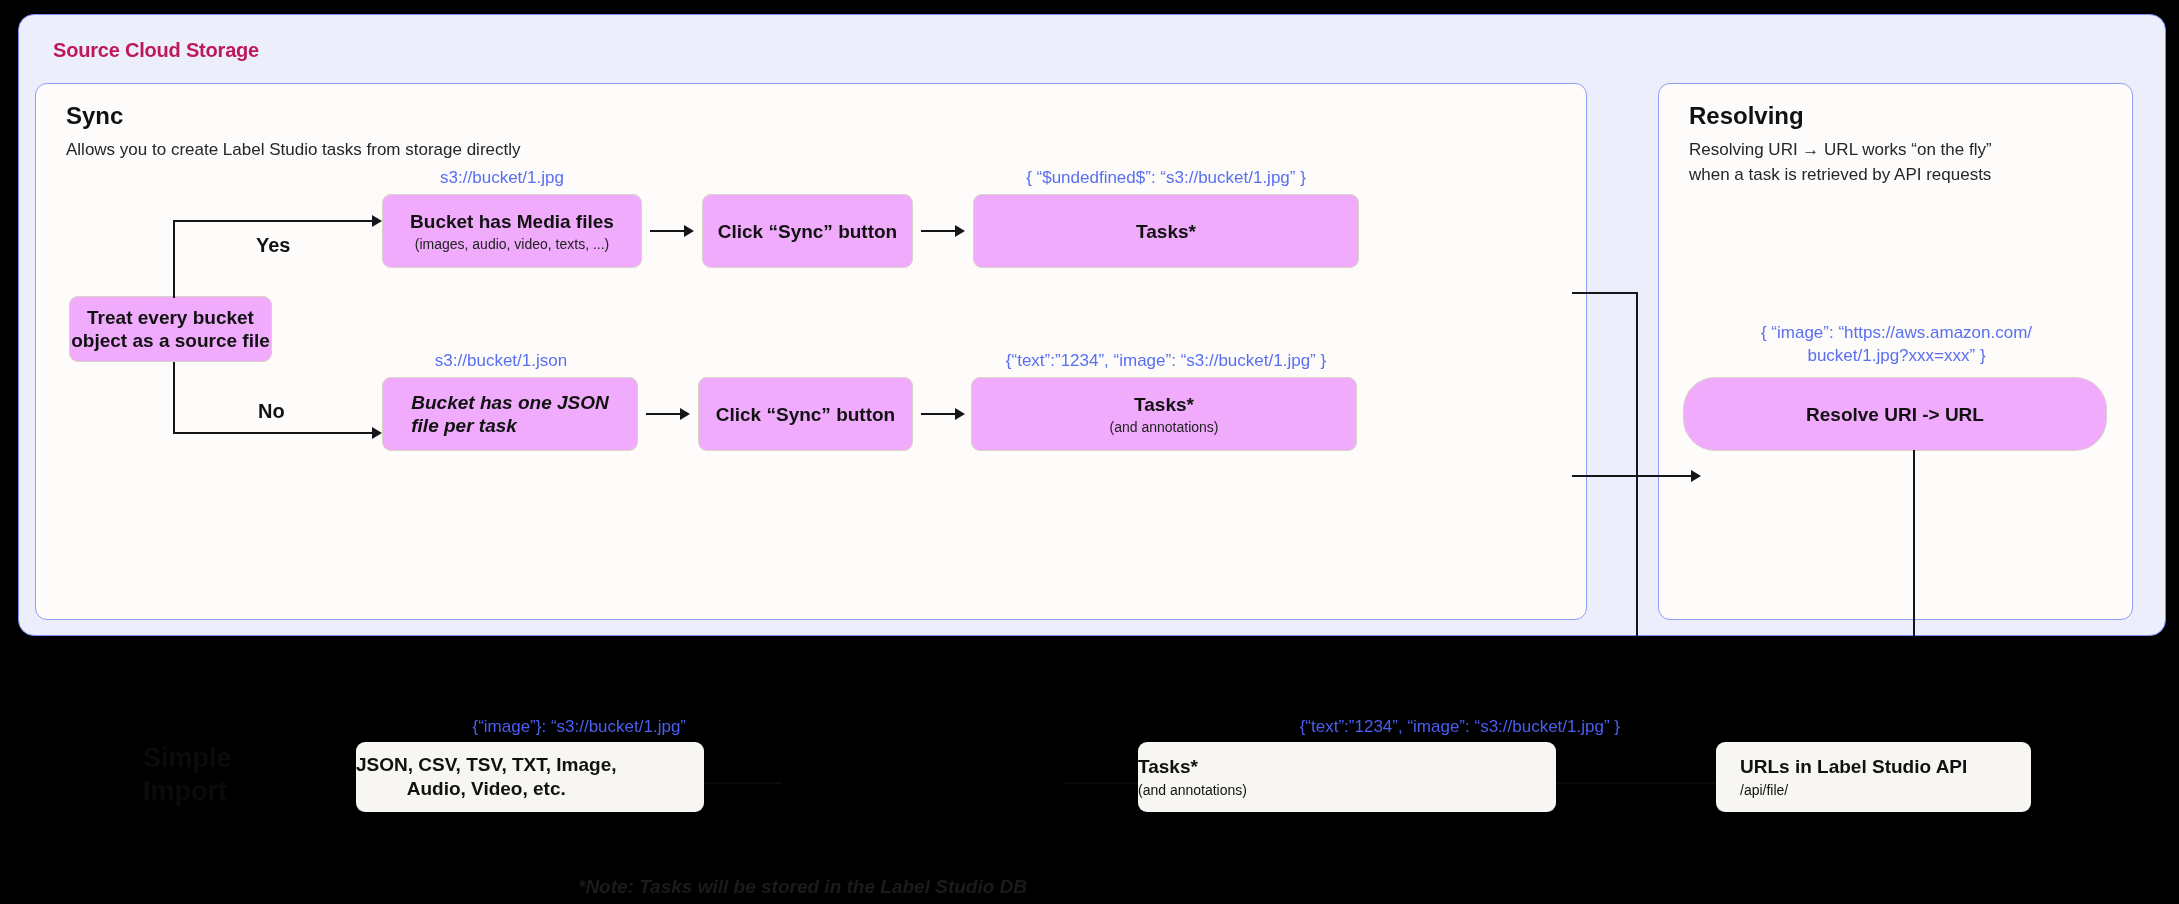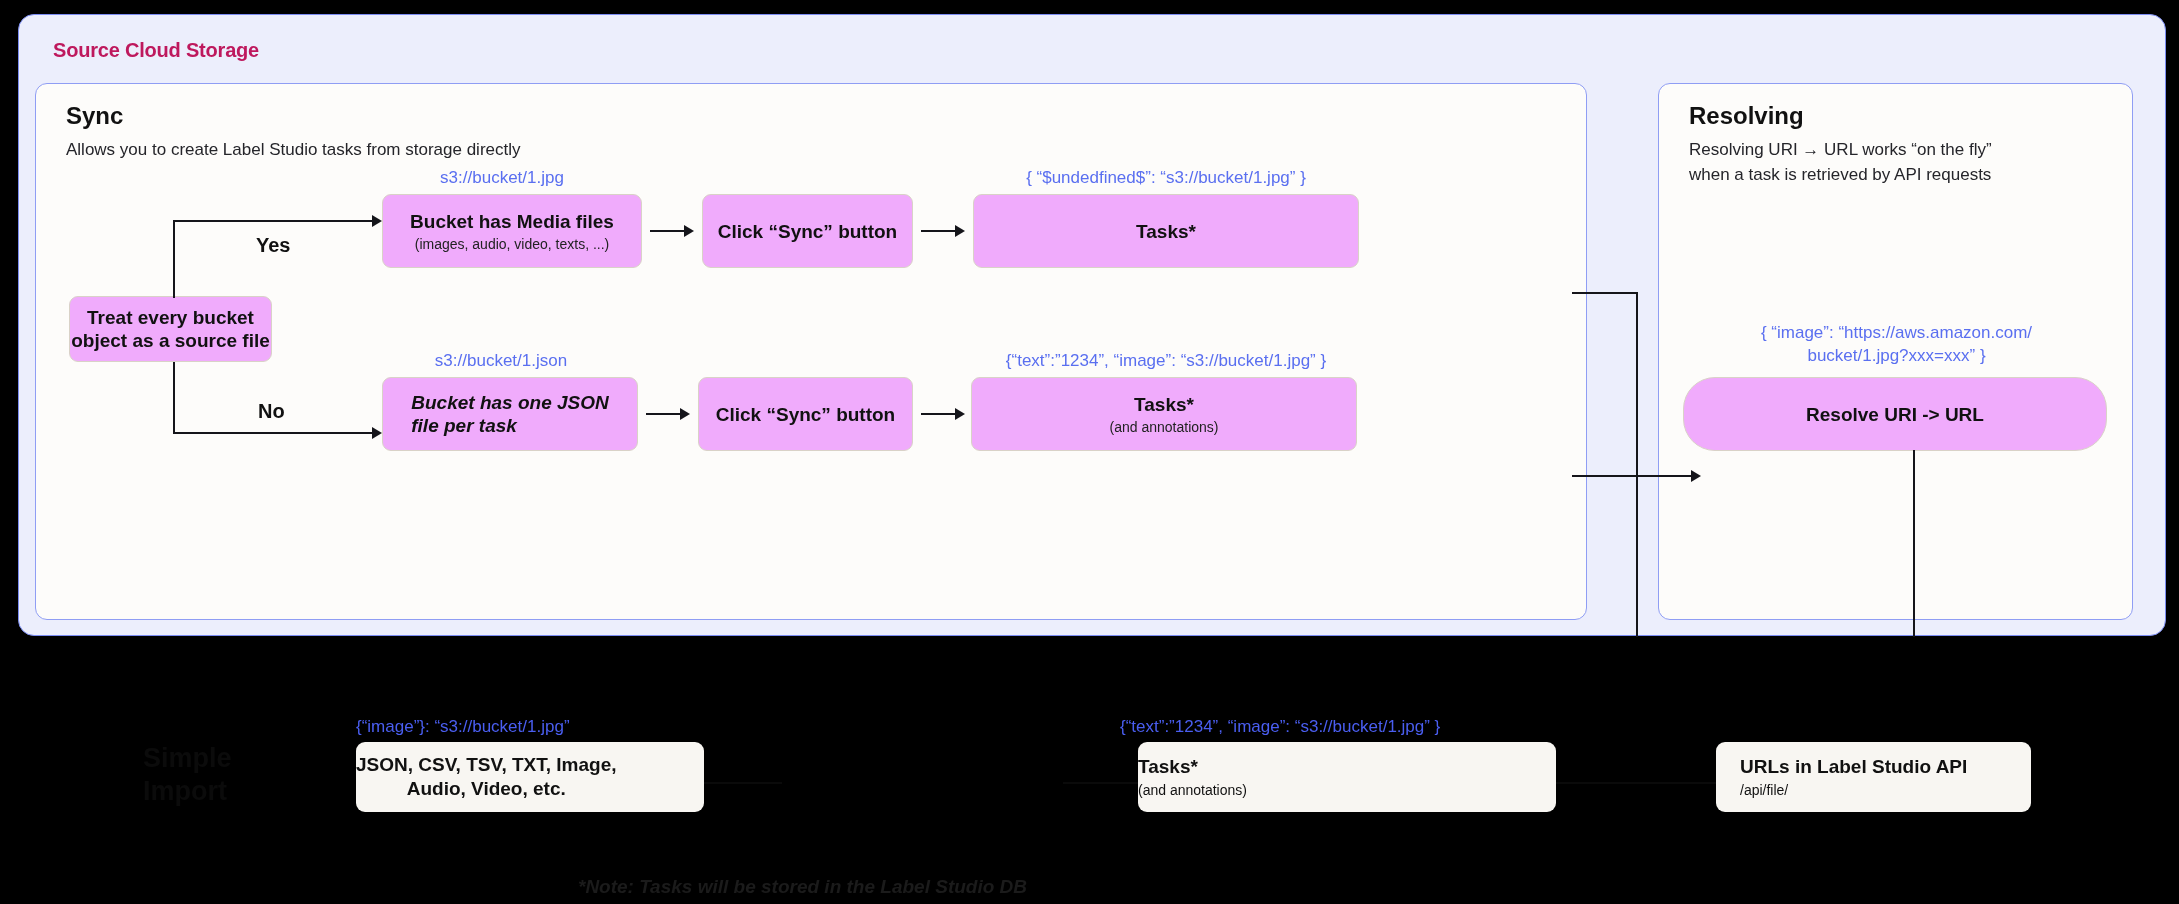--- a/index.html
+++ b/index.html
@@ -126,21 +126,21 @@
     justify-content: center;
     text-align: center;
     color: #111111;
   }
   .dark-node .t1 { font-size: 19px; font-weight: bold; line-height: 24px; }
   .dark-node .t2 { font-size: 14px; line-height: 18px; margin-top: 2px; }
   .dark-caption {
     position: absolute;
     color: #4a5ef0;
     font-size: 17px;
-    text-align: left;
+    text-align: right;
     white-space: pre-line;
   }
   .footnote {
     position: absolute;
     color: #1b1b1b;
     font-size: 19px;
     font-style: italic;
     font-weight: bold;
   }
   .dark-conn { position: absolute; background: #0a0a0a; height: 2px; }

